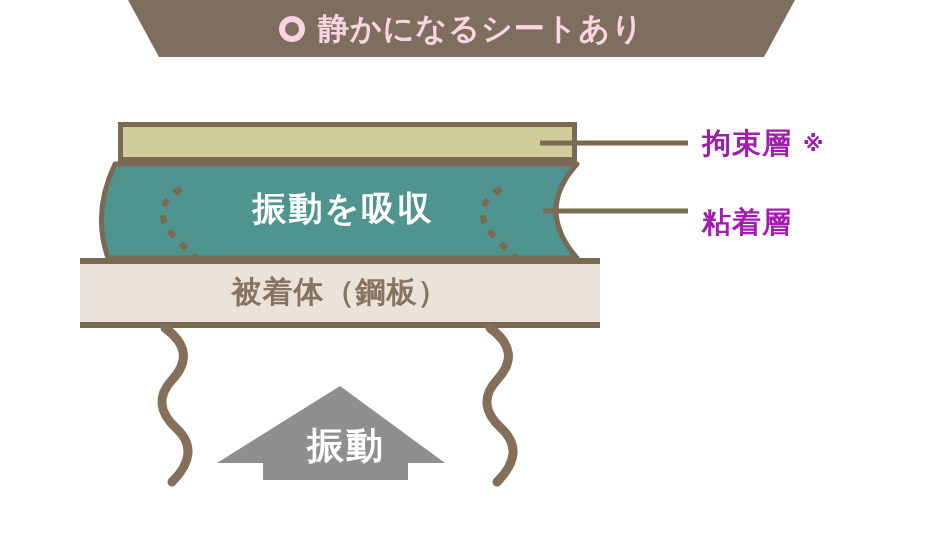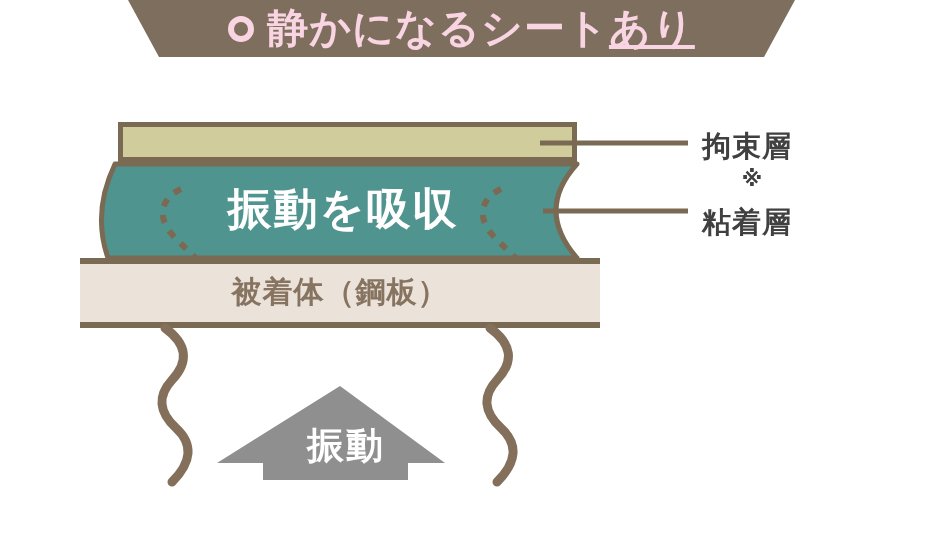--- a/index.html
+++ b/index.html
@@ -9,38 +9,38 @@
     overflow:hidden;
     background:#ffffff;
     font-family:"Liberation Sans","DejaVu Sans",sans-serif;
   }
   .stage svg{position:absolute;left:0;top:0;}
   .overlay{position:absolute;display:flex;align-items:center;justify-content:center;}
 
   
   .banner-content{
     left:128px;top:0;width:667px;height:57px;
-    color:#f9d4e2;font-size:41px;letter-spacing:1px;
+    color:#f9d4e2;font-size:31px;letter-spacing:1px;
   }
   .ring{
     display:inline-block;width:14px;height:14px;
     border:6px solid #f9d4e2;border-radius:50%;
     margin-right:13px;flex:0 0 auto;
   }
   .banner-title{font-weight:600;}
-  .banner-suffix{font-weight:800;margin-left:0;text-decoration:underline;}
+  .banner-suffix{font-weight:800;margin-left:0;}
 
   
   .absorb-label{
     left:108px;top:160px;width:470px;height:98px;
-    color:#ffffff;font-size:44px;font-weight:800;letter-spacing:2px;
+    color:#ffffff;font-size:34px;font-weight:800;letter-spacing:2px;
   }
 
   
-  .label{color:#404040;font-size:29px;font-weight:600;letter-spacing:1px;flex-direction:column;}
+  .label{color:#a21caf;font-size:29px;font-weight:600;letter-spacing:1px;}
   .constraining-label{left:702px;top:127px;height:34px;justify-content:flex-start;}
   .note-mark{font-size:21px;margin-left:11px;font-weight:600;}
   .adhesive-label{
     position:absolute;left:702px;top:204px;
     line-height:37px;
   }
   .adhesive-line2{margin-left:-8px;}
 
   
   .adherend-label{

